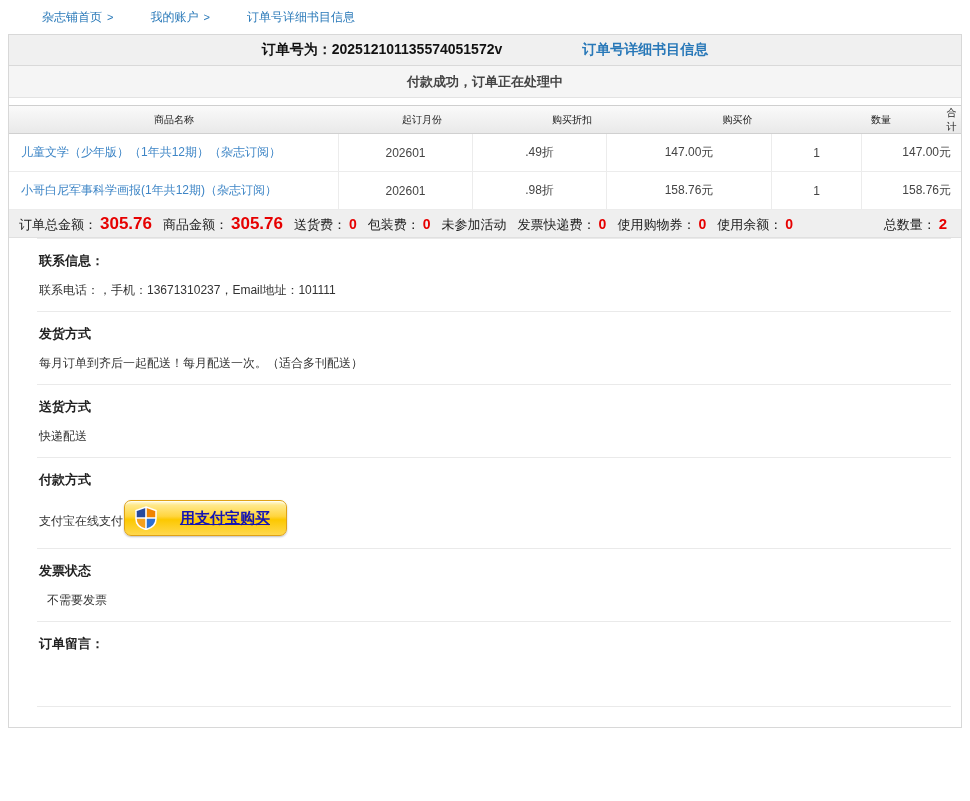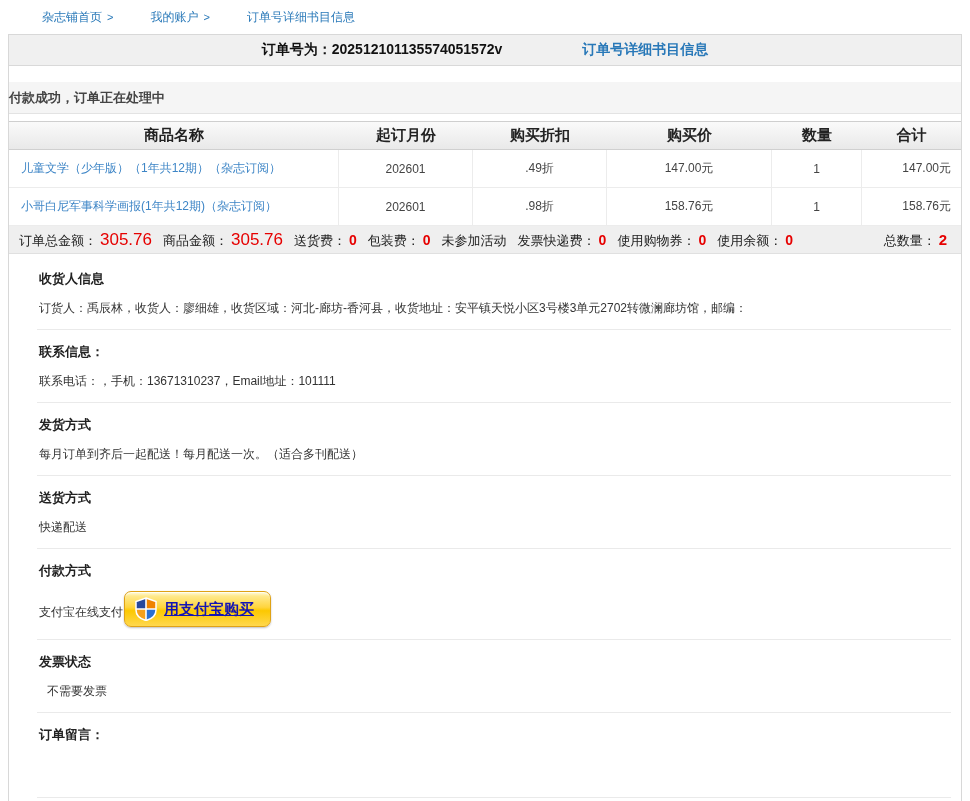--- a/index.html
+++ b/index.html
@@ -20,33 +20,33 @@
 
   .order-bar{
     height:30px;background:#f0f0f0;border-bottom:1px solid #d9d9d9;
     display:flex;align-items:center;justify-content:center;gap:80px;
   }
   .order-no{font-size:14px;font-weight:bold;color:#111;}
   .download-link{font-size:14px;font-weight:bold;color:#2878b8;}
 
   .status-bar{
     height:31px;background:#f5f5f5;border-bottom:1px solid #e3e3e3;
-    display:flex;align-items:center;justify-content:flex-start;
-    font-size:13px;font-weight:bold;color:#444;margin-top:16px;
+    display:flex;align-items:center;justify-content:center;
+    font-size:13px;font-weight:bold;color:#444;
   }
 
   .table-gap{height:7px;}
 
   
   .thead{
     display:grid;grid-template-columns:330px 134px 134px 165px 90px auto;
     height:27px;align-items:center;
     background:linear-gradient(180deg,#fafafa,#e9e9e9);
     border-top:1px solid #cfcfcf;border-bottom:1px solid #d0d0d0;
-    font-size:15px;font-weight:bold;color:#222;
+    font-size:10px;font-weight:normal;color:#222;gap:16px;
   }
   .thead>div{text-align:center;}
   .trow{
     display:grid;grid-template-columns:330px 134px 134px 165px 90px auto;
     height:37px;border-bottom:1px solid #ececec;font-size:12px;
   }
   .trow>div{
     display:flex;align-items:center;justify-content:center;
     border-right:1px solid #ececec;height:100%;color:#444;
   }
@@ -54,41 +54,41 @@
   .trow>div:first-child{justify-content:flex-start;padding-left:12px;}
   .trow .prod-link{color:#3d85c6;}
 
   
   .totals-bar{
     background:#efefef;border-bottom:1px solid #e0e0e0;
     height:27px;display:flex;align-items:baseline;gap:11px;
     padding:0 10px;line-height:27px;white-space:nowrap;
   }
   .totals-bar .lab{font-size:13px;font-weight:normal;color:#222;}
-  .red-big{color:#e60000;font-weight:normal;font-size:17px;}
+  .red-big{color:#e60000;font-weight:bold;font-size:17px;}
   .red-mid{color:#e60000;font-weight:bold;font-size:14px;}
   .red-qty{color:#e60000;font-weight:bold;font-size:15px;}
   .tg{display:inline-flex;align-items:baseline;gap:3px;}
   .tg-last{margin-left:auto;padding-right:4px;}
 
   
   .section{padding:13px 10px 12px 30px;}
   .section.first{padding-top:16px;}
   .sec-title{font-size:13px;font-weight:bold;color:#222;margin-bottom:11px;}
   .sec-content{font-size:12px;color:#333;line-height:1.5;}
   .divider{border-top:1px solid #eaeaea;margin:0 10px 0 28px;}
   .indent{padding-left:8px;}
   .msg-space{height:30px;}
   .box-bottom-pad{height:20px;}
 
   
   .pay-row{display:flex;align-items:flex-end;margin-top:2px;}
   .pay-text{margin-bottom:6px;white-space:nowrap;}
   .alipay-btn{
-    display:inline-flex;align-items:center;gap:7px;
+    display:inline-flex;align-items:center;gap:23px;
     margin-left:1px;padding:5px 16px 5px 10px;
     border:1px solid #dfa216;border-radius:7px;
     background:linear-gradient(180deg,#fffce3 0%,#ffe98c 12%,#ffd53e 45%,#fcc800 55%,#ffd84e 100%);
     box-shadow:0 1px 2px rgba(0,0,0,0.25), inset 0 1px 0 #fffef0;
     cursor:pointer;
   }
   .alipay-btn .alipay-label{
     color:#1414b4;font-weight:bold;font-size:15px;text-decoration:underline;
   }
 </style>
@@ -174,24 +174,20 @@
     <span class="tg">
         <span class="lab">使用余额：</span>
         <span class="red-mid">0</span>
       </span>
     <span class="tg tg-last">
         <span class="lab">总数量：</span>
         <span class="red-qty">2</span>
       </span>
   </div>
 
-  <div class="section first">
-    <div class="sec-title">收货人信息</div>
-    <div class="sec-content">订货人：禹辰林，收货人：廖细雄，收货区域：河北-廊坊-香河县，收货地址：安平镇天悦小区3号楼3单元2702转微澜廊坊馆，邮编：</div>
-  </div>
   <div class="divider"></div>
 
   <div class="section">
     <div class="sec-title">联系信息：</div>
     <div class="sec-content">联系电话：，手机：13671310237，Email地址：101111</div>
   </div>
   <div class="divider"></div>
 
   <div class="section">
     <div class="sec-title">发货方式</div>

